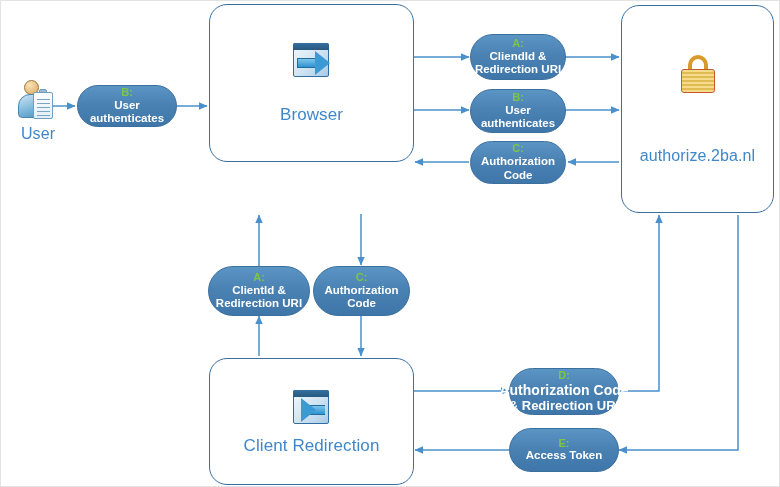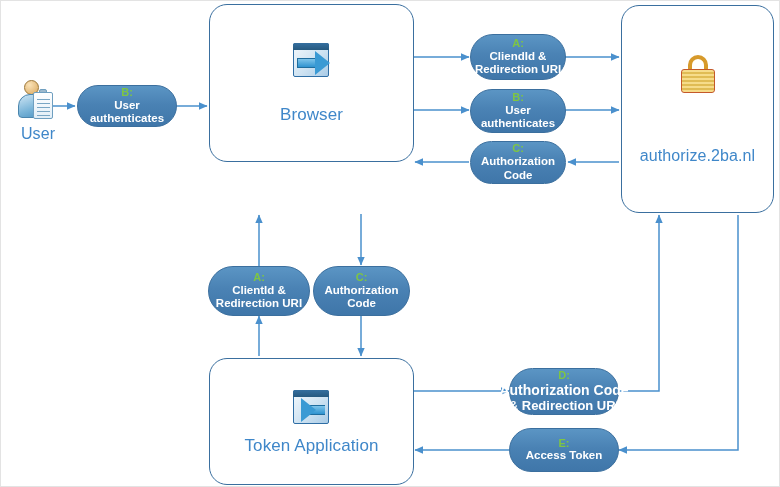--- a/index.html
+++ b/index.html
@@ -273,21 +273,21 @@
     <div class="node-label" style="font-size:16px;">authorize.2ba.nl</div>
   </div>
 
   <div class="node-box" style="left:208px;top:357px;width:205px;height:127px;">
     <div class="node-icon win-icon flipped">
       <div class="frame"></div>
       <div class="titlebar"></div>
       <div class="arrow-body"></div>
       <div class="arrow-head"></div>
     </div>
-    <div class="node-label">Token Application</div>
+    <div class="node-label">Client Redirection</div>
   </div>
 
   <div class="pill" style="left:76px;top:84px;width:100px;height:42px;">
     <span class="tag">B:</span>
     <span class="txt">User</span>
     <span class="txt">authenticates</span>
   </div>
 
   <div class="pill" style="left:469px;top:33px;width:96px;height:46px;">
     <span class="tag">A:</span>

